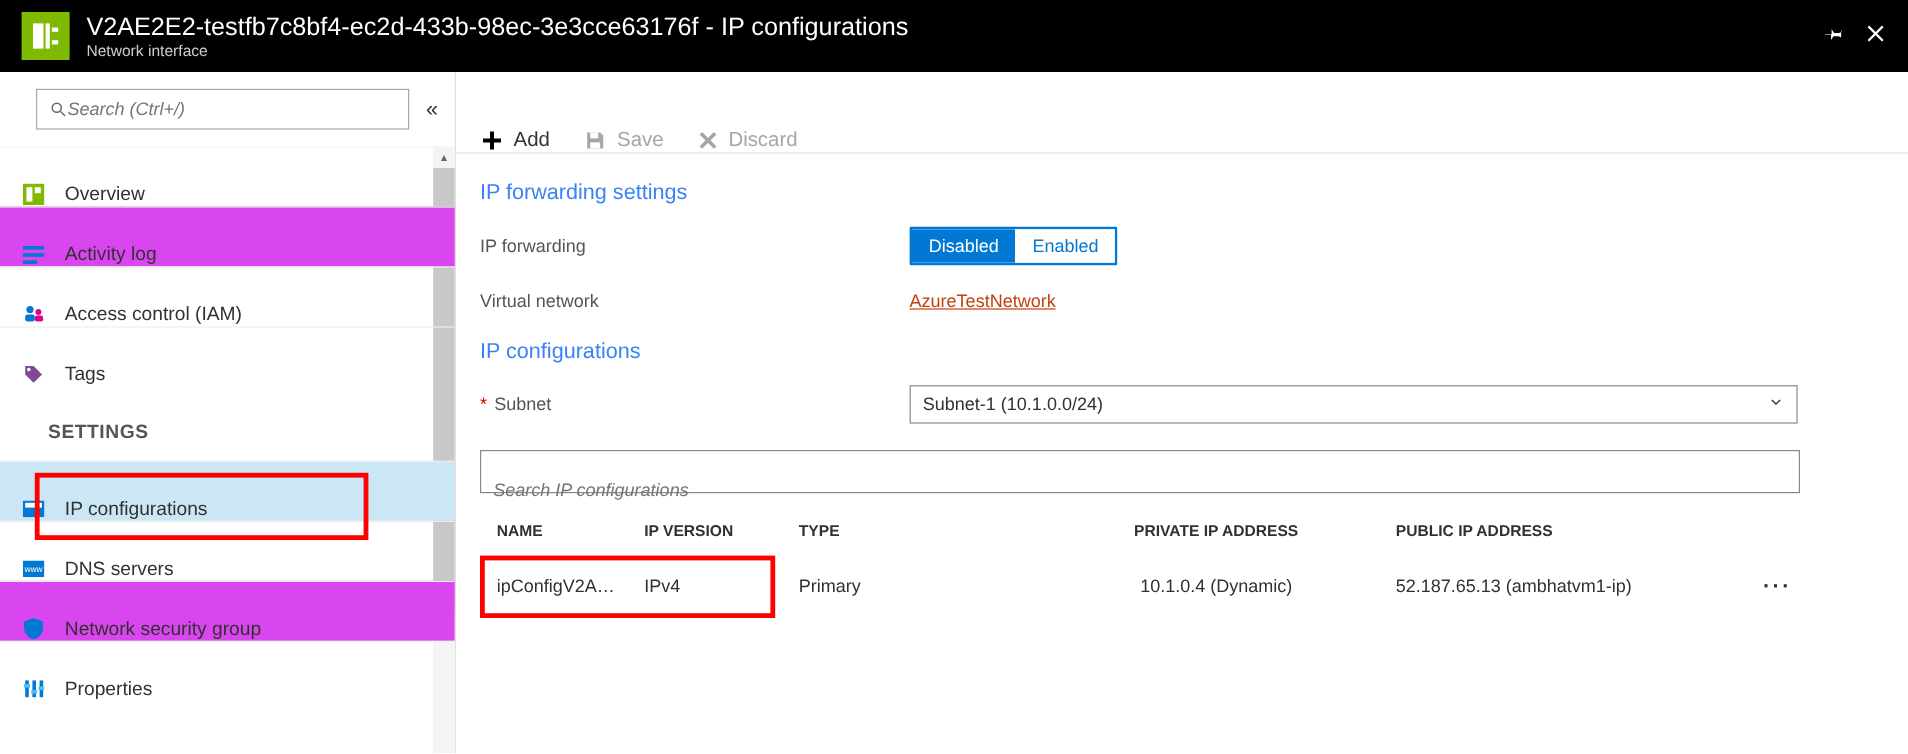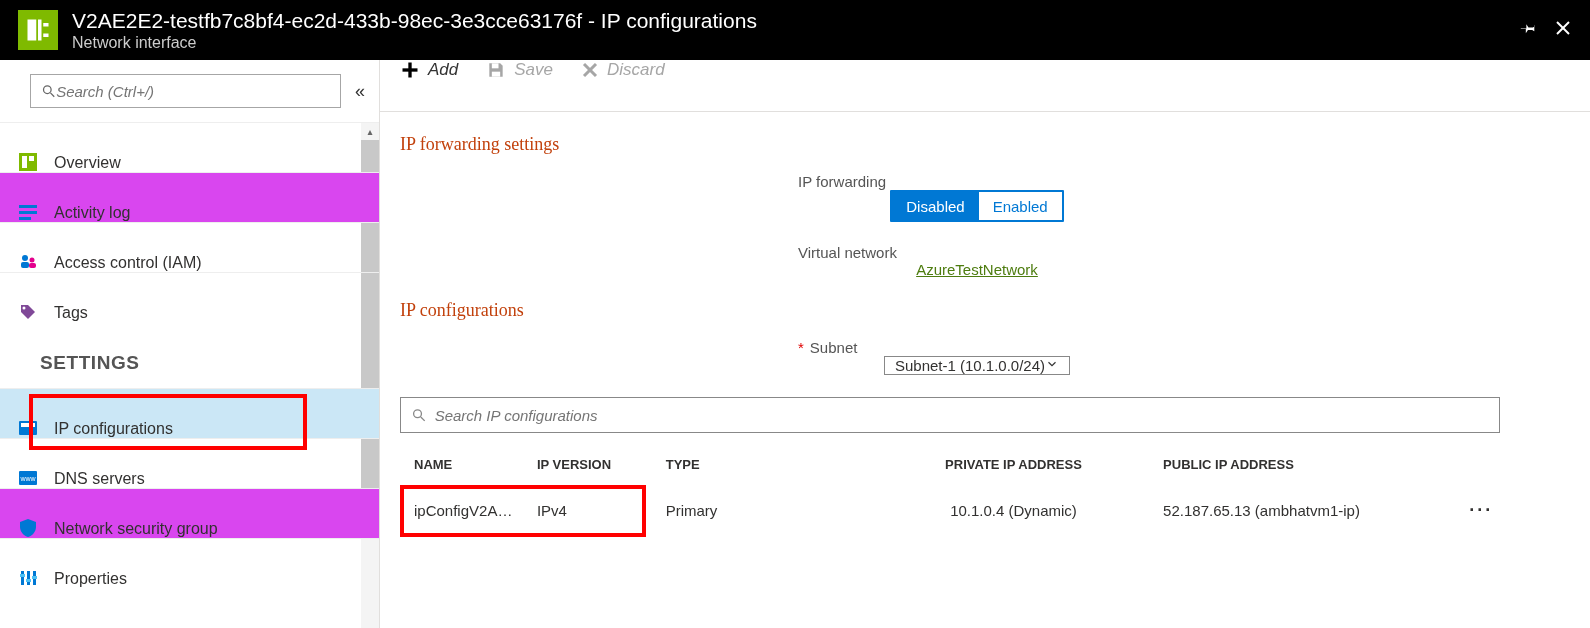--- a/index.html
+++ b/index.html
@@ -2,58 +2,58 @@
 <html><head>
 <meta charset="utf-8">
 <style>
   * { box-sizing: border-box; margin: 0; padding: 0; }
   body { font-family: "Segoe UI", Arial, sans-serif; font-size: 14px; color: #323130; background: #fff; width: 1590px; height: 628px; overflow: hidden; }
   .header { background: #000; color: #fff; display: flex; align-items: center; height: 60px; padding: 16px 18px; }
   .header-icon { width: 40px; height: 40px; background: #7fba00; display: flex; align-items: center; justify-content: center; margin-right: 14px; }
   .header-icon svg { width: 28px; height: 28px; }
   .header-text { flex: 1; }
   .header-title { font-size: 21px; font-weight: 300; line-height: 1.2; }
-  .header-subtitle { font-size: 16px; color: #ccc; font-weight: 400; }
+  .header-subtitle { font-size: 13px; color: #ccc; font-weight: 400; }
   .header-actions { display: flex; gap: 16px; }
   .header-action { color: #fff; cursor: pointer; font-size: 18px; }
   .body { display: flex; height: calc(628px - 60px); }
   
   .sidebar { width: 380px; border-right: 1px solid #e1dfdd; display: flex; flex-direction: column; position: relative; }
   .search-row { display: flex; align-items: center; padding: 14px 14px 14px 30px; gap: 14px; }
   .search-box { flex: 1; border: 1px solid #a6a6a6; height: 34px; display: flex; align-items: center; padding: 0 10px; font-style: italic; color: #666; gap: 0; }
   .search-box input { border: none; outline: none; font-style: italic; font-size: 15px; color: #666; width: 100%; background: transparent; }
   .collapse-chev { font-size: 18px; color: #333; cursor: pointer; }
   .nav-list { flex: 1; overflow: hidden; position: relative; }
   .nav-item { display: flex; align-items: flex-end; height: 50px; padding-left: 18px; gap: 16px; border-top: 1px solid #eee; cursor: pointer; font-size: 16px; position: relative; }
   .nav-item:first-child { border-top: 1px solid #eee; }
   .nav-item.selected, .nav-item.hover { background: #cbe7f6; }
   .nav-item.ghost-high { background: #d946ef; }
   .nav-item .nav-icon { width: 20px; height: 20px; display: inline-flex; align-items: center; justify-content: center; }
-  .nav-section-header { padding: 30px 0 14px 40px; font-size: 19px; letter-spacing: .03em; color: #555; font-weight:600;}
+  .nav-section-header { padding: 30px 0 14px 40px; font-size: 16px; letter-spacing: .03em; color: #555; font-weight:600;}
   .scrollbar-stub { position: absolute; right: 0; top: 0; width: 18px; background: #f4f4f4; height: 100%; }
   .scrollbar-up { position: absolute; right: 0; top: 0; width: 18px; height: 18px; display:flex;align-items:center;justify-content:center; font-size:10px; color:#666;}
   .scrollbar-thumb { position: absolute; right: 0; top: 18px; width: 18px; background: #c8c8c8; height: 370px; }
   .red-box { position: absolute; border: 4px solid #ff0000; pointer-events: none; }
   
   .main { flex: 1; display: flex; flex-direction: column; }
-  .toolbar { display: flex; align-items: flex-start; height: 52px; border-bottom: 1px solid #e1dfdd; padding-left: 20px; gap: 28px; font-style: italic; }
+  .toolbar { display: flex; align-items: flex-end; height: 68px; border-bottom: 1px solid #e1dfdd; padding-left: 20px; gap: 28px; }
   .tbtn { display: flex; align-items: center; gap: 8px; font-size: 17px; color: #333; cursor: pointer; }
   .tbtn.disabled { color: #a6a6a6; cursor: default; }
   .content { padding: 22px 36px 0 20px; flex:1; overflow:auto; }
-  .section-title { font-size: 18px; font-weight: 400; margin-bottom: 18px; color:#c2410c;font-family:Liberation Serif, serif; }
-  .form-row { display: flex; align-items: center; margin-bottom: 22px; font-size: 15px; flex-direction: column; }
+  .section-title { font-size: 18px; font-weight: 400; margin-bottom: 18px; color:#3b82f6; }
+  .form-row { display: flex; align-items: center; margin-bottom: 22px; font-size: 15px; }
   .form-label { width: 358px; color: #555; }
   .seg { display: flex; border: 2px solid #0078d4; border-radius: 1px; height: 32px; overflow:hidden;}
   .seg > div { padding: 4px 14px; font-size: 15px; display:flex;align-items:center;text-align:center;}
   .seg .on { background: #0078d4; color: #fff; }
   .seg .off { background: #fff; color: #0078d4; }
-  .link { color: #4d7c0f; }
+  .link { color: #c2410c; }
   .required { color: #e00000; margin-right: 6px; }
   .select-box { flex: 1; max-width: 740px; border: 1px solid #888; height: 32px; display:flex; align-items:center; justify-content:space-between; padding: 0 10px; font-size: 15px; }
-  .ipconfig-search { border: 1px solid #888; height: 36px; display:flex; align-items:center; padding:16px 10px; gap:8px; width: 1100px; margin-bottom: 12px; }
+  .ipconfig-search { border: 1px solid #888; height: 36px; display:flex; align-items:center; padding:16px 10px; gap:8px; width: 1100px; margin-bottom: 12px; flex-direction: column; }
   .ipconfig-search input { border:none; outline:none; font-style: italic; font-size: 15px; color:#888; width:100%; background:transparent;}
   .iptable { width: 1100px; position:relative; }
   .iptable-head { display:flex; font-size: 13px; font-weight: 700; color:#323130; padding: 12px 0 14px 14px; }
   .col-name { width: 124px; }
   .col-ver { width: 130px; }
   .col-type { width: 200px; }
   .col-priv { width: 302px; text-align: center; }
   .col-pub { width: 302px; }
   .col-dots { width: 38px; text-align:center; font-weight:700; font-size:18px; letter-spacing:2px; }
   .iptable-row { display:flex; font-size: 15px; padding: 14px 0 14px 14px; align-items:center; }

